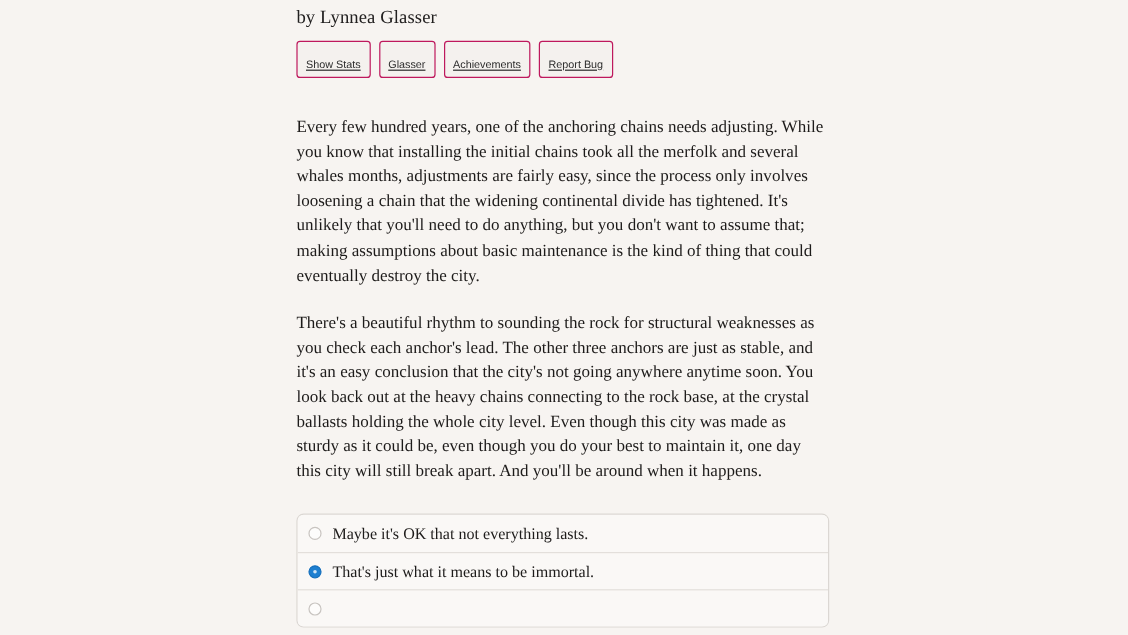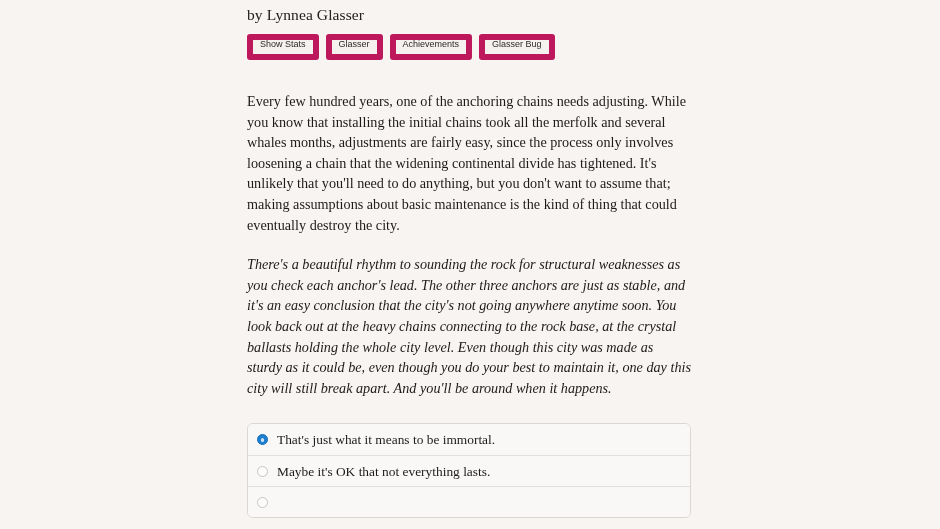--- a/index.html
+++ b/index.html
@@ -44,39 +44,40 @@
     display: flex;
     gap: 7px;
     align-items: center;
   }
   .tool-btn {
     font-family: "Liberation Sans", sans-serif;
     font-size: 9px;
     line-height: 9px;
     color: #2b2b2b;
     background: #f4f1ee;
-    border: 6px solid #be185d;
+    border: 1px solid #be185d;
     border-radius: 3px;
-    padding: 0 7px 5px 7px;
+    padding: 15px 7px 5px 7px;
     cursor: pointer;
     white-space: nowrap;
     box-sizing: border-box;
+    text-decoration: underline;
   }
 
   
   .para {
     font-family: "Liberation Serif", serif;
     font-size: 14.2px;
     line-height: 20.6px;
     color: #1d1b1a;
     text-align: left;
     margin: 0;
   }
   .para.first { margin-top: 31px; }
-  .para.second { margin-top: 19px; font-style: italic; }
+  .para.second { margin-top: 19px; }
 
   
   .choices {
     margin-top: 25px;
     border: 1px solid #dbd7d3;
     border-radius: 6px;
     background: #faf8f6;
     overflow: hidden;
   }
   .choice-row {
@@ -130,36 +131,36 @@
 
 <div id="page">
   <div id="column">
 
     <div class="byline">by Lynnea Glasser</div>
 
     <div class="toolbar">
       <button class="tool-btn">Show Stats</button>
       <button class="tool-btn">Glasser</button>
       <button class="tool-btn">Achievements</button>
-      <button class="tool-btn">Glasser Bug</button>
+      <button class="tool-btn">Report Bug</button>
     </div>
 
     <p class="para first">Every few hundred years, one of the anchoring chains needs adjusting. While you know that installing the initial chains took all the merfolk and several whales months, adjustments are fairly easy, since the process only involves loosening a chain that the widening continental divide has tightened. It's unlikely that you'll need to do anything, but you don't want to assume that; making assumptions about basic maintenance is the kind of thing that could eventually destroy the city.</p>
     <p class="para second">There's a beautiful rhythm to sounding the rock for structural weaknesses as you check each anchor's lead. The other three anchors are just as stable, and it's an easy conclusion that the city's not going anywhere anytime soon. You look back out at the heavy chains connecting to the rock base, at the crystal ballasts holding the whole city level. Even though this city was made as sturdy as it could be, even though you do your best to maintain it, one day this city will still break apart. And you'll be around when it happens.</p>
 
     <div class="choices">
 
       <div class="choice-row">
-        <span class="radio selected"></span>
-        <span class="choice-label">That's just what it means to be immortal.</span>
+        <span class="radio"></span>
+        <span class="choice-label">Maybe it's OK that not everything lasts.</span>
       </div>
 
       <div class="choice-row">
-        <span class="radio"></span>
-        <span class="choice-label">Maybe it's OK that not everything lasts.</span>
+        <span class="radio selected"></span>
+        <span class="choice-label">That's just what it means to be immortal.</span>
       </div>
 
 
       <div class="choice-row">
         <span class="radio"></span>
       </div>
 
     </div>
 
   </div>

